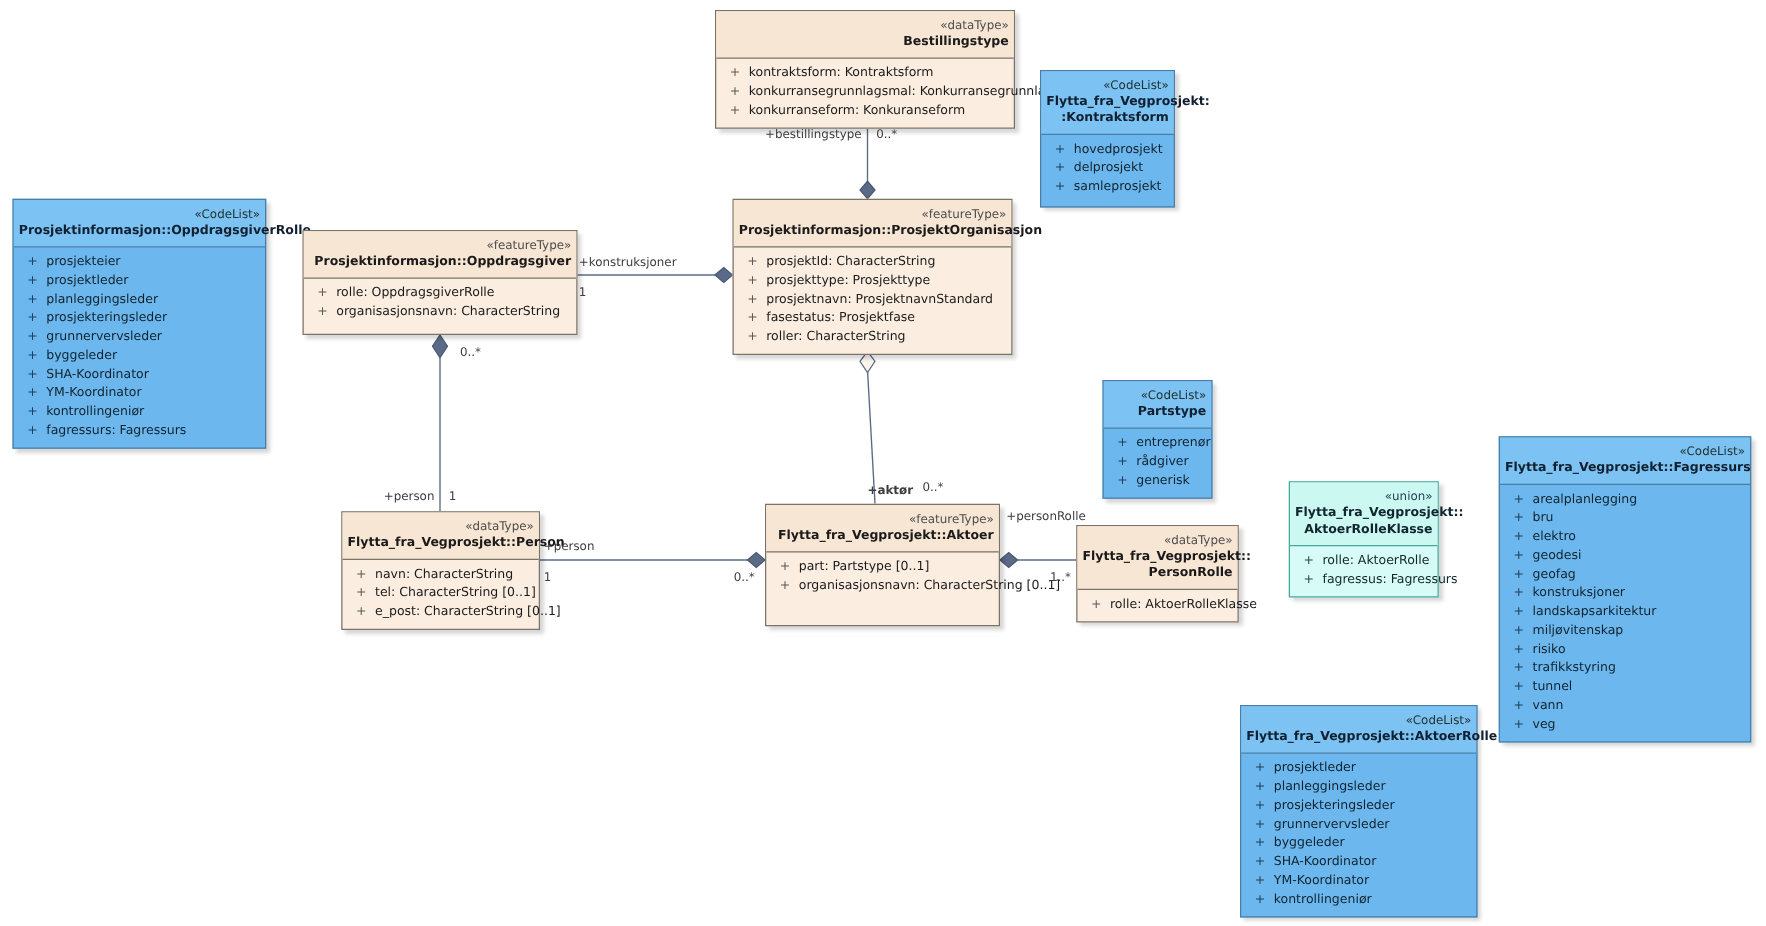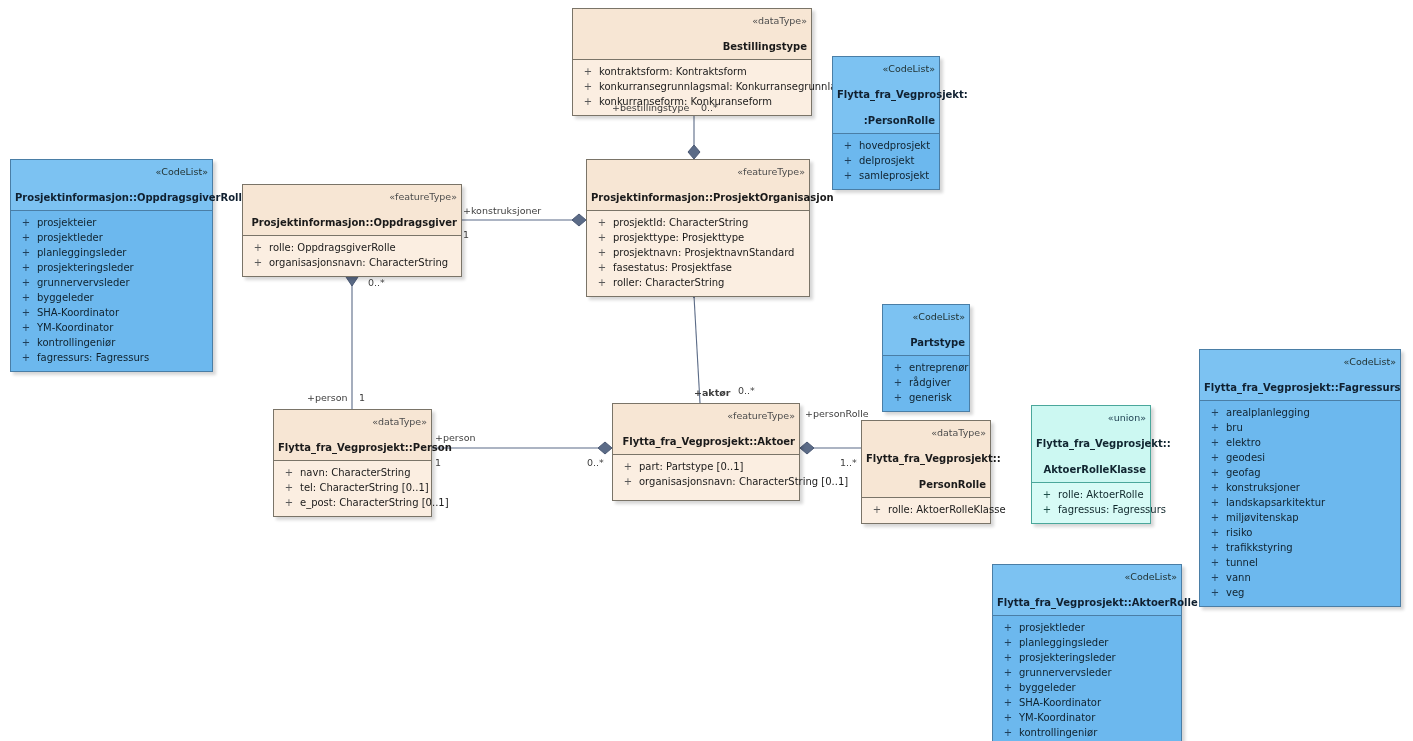--- a/index.html
+++ b/index.html
@@ -21,21 +21,21 @@
     font-size:10px;
     line-height:13px;
   }
   .uml .hdr{
     text-align:right;
     padding:5px 4px 6px 4px;
     border-bottom:1px solid #7a7468;
   }
   .uml .stereo{font-size:9.5px;color:#4d4d4d;white-space:nowrap;}
   .uml .cname{font-weight:bold;font-size:10px;color:#1a1a1a;}
-  .uml .cname span{display:block;margin-top:13px;}
+  .uml .cname span{display:block;}
   .uml .body{padding:4px 4px 6px 4px;}
   .uml .attr{
     display:flex;
     align-items:flex-start;
     padding:1px 0 1px 0;
     white-space:nowrap;
   }
   .uml .vis{width:22px;flex:0 0 22px;text-align:center;color:#5a5a5a;}
   .uml .atxt{color:#1a1a1a;}
 
@@ -138,21 +138,21 @@
             <span class="vis">+</span>
             <span class="atxt">konkurranseform: Konkuranseform</span>
           </div>
         </div>
       </div>
       <div class="uml blue" style="left: 832px; top: 56px; width: 108px; min-height: 110px;">
         <div class="hdr">
           <div class="stereo">«CodeList»</div>
           <div class="cname">
             <span>Flytta_fra_Vegprosjekt:</span>
-            <span>:PersonRolle</span>
+            <span>:Kontraktsform</span>
           </div>
         </div>
         <div class="body">
           <div class="attr">
             <span class="vis">+</span>
             <span class="atxt">hovedprosjekt</span>
           </div>
           <div class="attr">
             <span class="vis">+</span>
             <span class="atxt">delprosjekt</span>
@@ -393,21 +393,21 @@
             <span>PersonRolle</span>
           </div>
         </div>
         <div class="body">
           <div class="attr">
             <span class="vis">+</span>
             <span class="atxt">rolle: AktoerRolleKlasse</span>
           </div>
         </div>
       </div>
-      <div class="uml cyan" style="left: 1031px; top: 405px; width: 120px; min-height: 84px;">
+      <div class="uml cyan" style="left: 1031px; top: 385px; width: 120px; min-height: 84px;">
         <div class="hdr">
           <div class="stereo">«union»</div>
           <div class="cname">
             <span>Flytta_fra_Vegprosjekt::</span>
             <span>AktoerRolleKlasse</span>
           </div>
         </div>
         <div class="body">
           <div class="attr">
             <span class="vis">+</span>

